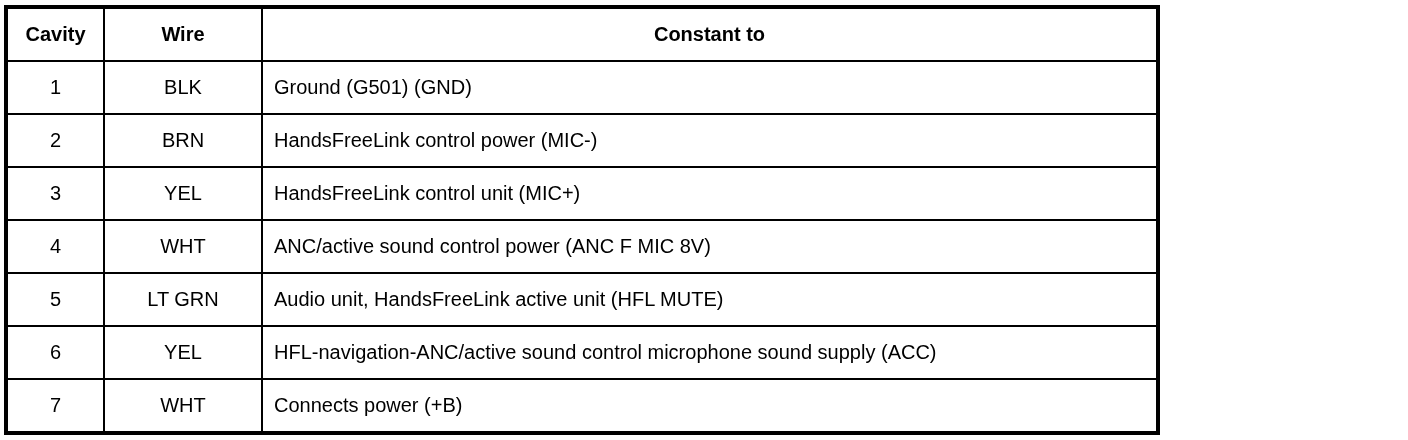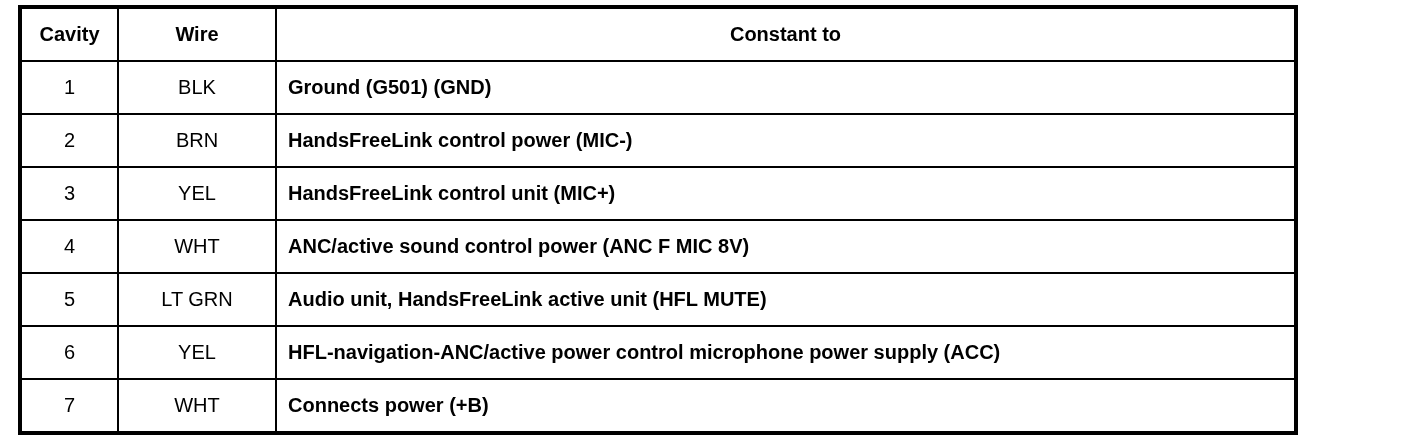--- a/index.html
+++ b/index.html
@@ -8,23 +8,23 @@
     background: #ffffff;
   }
   body {
     width: 1408px;
     height: 440px;
     overflow: hidden;
     font-family: "Liberation Sans", "DejaVu Sans", sans-serif;
   }
   .table-wrap {
     position: absolute;
-    left: 18px;
+    left: 4px;
     top: 5px;
-    width: 1280px;
+    width: 1156px;
   }
   table.pinout {
     border-collapse: collapse;
     width: 100%;
     table-layout: fixed;
     background: #ffffff;
   }
   table.pinout, table.pinout th, table.pinout td {
     border: 2px solid #000000;
   }
@@ -47,21 +47,21 @@
     font-weight: bold;
     text-align: center;
   }
   td.c-cavity, td.c-wire {
     text-align: center;
     font-weight: normal;
   }
   td.c-connects {
     text-align: left;
     padding-left: 11px;
-    font-weight: bold;
+    font-weight: normal;
   }
 </style>
 </head>
 <body>
 
 <div class="table-wrap">
   <table class="pinout">
     <colgroup>
       <col class="col-cavity">
       <col class="col-wire">
@@ -101,21 +101,21 @@
 
   <tr>
     <td class="c-cavity">5</td>
     <td class="c-wire">LT GRN</td>
     <td class="c-connects">Audio unit, HandsFreeLink active unit (HFL MUTE)</td>
   </tr>
 
   <tr>
     <td class="c-cavity">6</td>
     <td class="c-wire">YEL</td>
-    <td class="c-connects">HFL-navigation-ANC/active power control microphone power supply (ACC)</td>
+    <td class="c-connects">HFL-navigation-ANC/active sound control microphone sound supply (ACC)</td>
   </tr>
 
   <tr>
     <td class="c-cavity">7</td>
     <td class="c-wire">WHT</td>
     <td class="c-connects">Connects power (+B)</td>
   </tr>
 </tbody>
   </table>
 </div>

